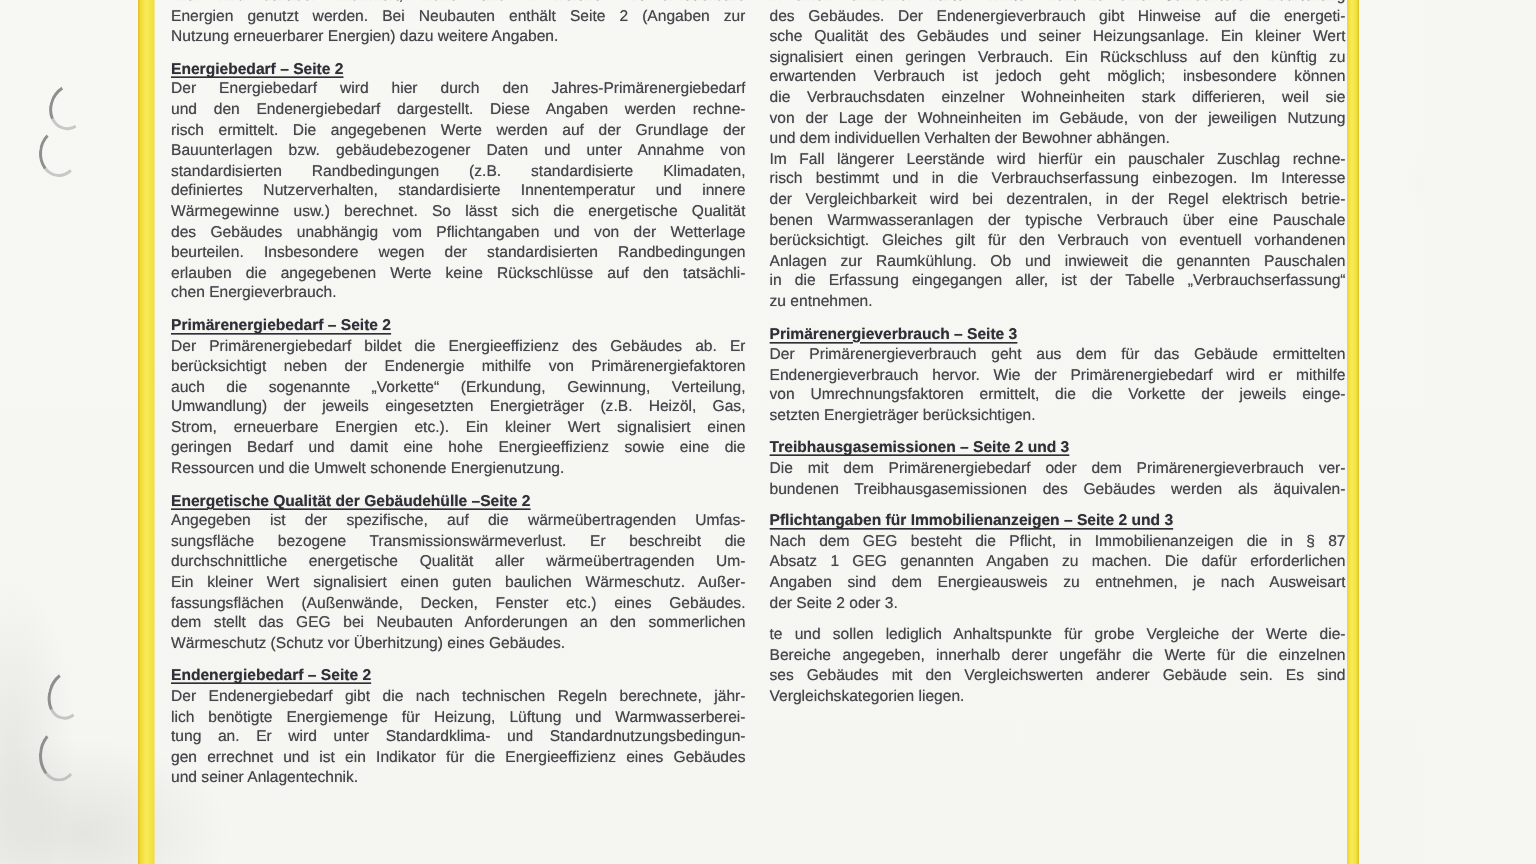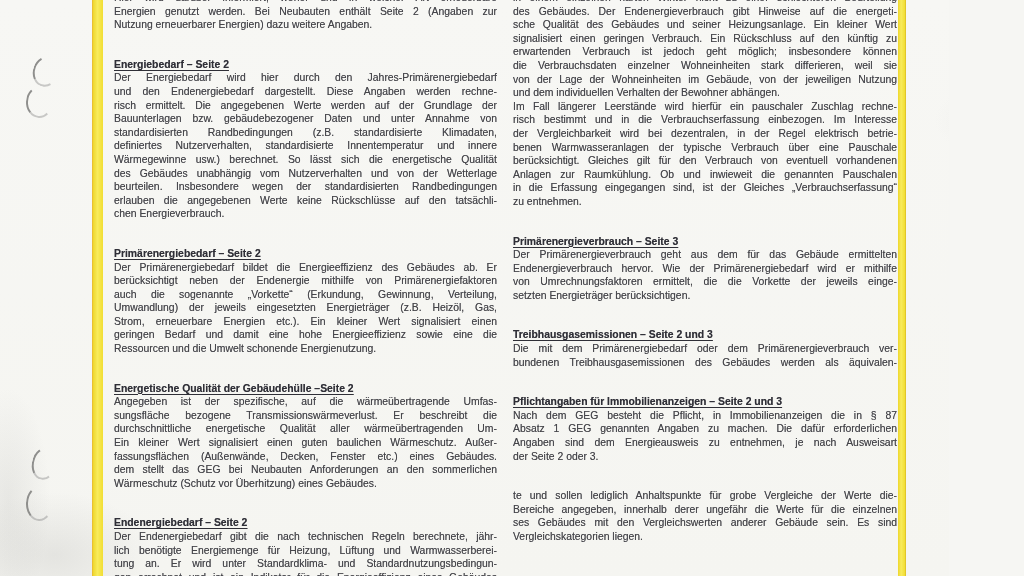--- a/index.html
+++ b/index.html
@@ -48,21 +48,21 @@
   }
   .col.left  { left: 114px; width: 383px; }
   .col.right { left: 513px; width: 384px; }
   .para { margin: 0; }
   .tl {
     height: 13.6px; overflow: hidden;
     text-align: justify;
     text-align-last: justify;
   }
   .tl.tl-end { text-align-last: left; }
-  .sec { margin-top: 26px; }
+  .sec { margin-top: 8px; }
   .sec-h {
     height: 13.6px; overflow: hidden;
     font-weight: bold;
     color: #2f2f37;
   }
   .sec-h span {
     text-decoration: underline;
     text-decoration-thickness: 1px;
     text-underline-offset: 1.5px;
   }
@@ -89,42 +89,42 @@
       <section class="sec">
         <div class="sec-h"><span>Energiebedarf – Seite 2</span></div>
         <div class="para">
           <div class="tl">Der Energiebedarf wird hier durch den Jahres-Primärenergiebedarf</div>
           <div class="tl">und den Endenergiebedarf dargestellt. Diese Angaben werden rechne-</div>
           <div class="tl">risch ermittelt. Die angegebenen Werte werden auf der Grundlage der</div>
           <div class="tl">Bauunterlagen bzw. gebäudebezogener Daten und unter Annahme von</div>
           <div class="tl">standardisierten Randbedingungen (z.B. standardisierte Klimadaten,</div>
           <div class="tl">definiertes Nutzerverhalten, standardisierte Innentemperatur und innere</div>
           <div class="tl">Wärmegewinne usw.) berechnet. So lässt sich die energetische Qualität</div>
-          <div class="tl">des Gebäudes unabhängig vom Nutzerverhalten und von der Wetterlage</div>
+          <div class="tl">des Gebäudes unabhängig vom Pflichtangaben und von der Wetterlage</div>
           <div class="tl">beurteilen. Insbesondere wegen der standardisierten Randbedingungen</div>
           <div class="tl">erlauben die angegebenen Werte keine Rückschlüsse auf den tatsächli-</div>
           <div class="tl tl-end">chen Energieverbrauch.</div>
         </div>
       </section>
       <section class="sec">
         <div class="sec-h"><span>Primärenergiebedarf – Seite 2</span></div>
         <div class="para">
           <div class="tl">Der Primärenergiebedarf bildet die Energieeffizienz des Gebäudes ab. Er</div>
           <div class="tl">berücksichtigt neben der Endenergie mithilfe von Primärenergiefaktoren</div>
           <div class="tl">auch die sogenannte „Vorkette“ (Erkundung, Gewinnung, Verteilung,</div>
           <div class="tl">Umwandlung) der jeweils eingesetzten Energieträger (z.B. Heizöl, Gas,</div>
           <div class="tl">Strom, erneuerbare Energien etc.). Ein kleiner Wert signalisiert einen</div>
           <div class="tl">geringen Bedarf und damit eine hohe Energieeffizienz sowie eine die</div>
           <div class="tl tl-end">Ressourcen und die Umwelt schonende Energienutzung.</div>
         </div>
       </section>
       <section class="sec">
         <div class="sec-h"><span>Energetische Qualität der Gebäudehülle –Seite 2</span></div>
         <div class="para">
-          <div class="tl">Angegeben ist der spezifische, auf die wärmeübertragende Umfas-</div>
+          <div class="tl">Angegeben ist der spezifische, auf die wärmeübertragenden Umfas-</div>
           <div class="tl">sungsfläche bezogene Transmissionswärmeverlust. Er beschreibt die</div>
           <div class="tl">durchschnittliche energetische Qualität aller wärmeübertragenden Um-</div>
           <div class="tl">Ein kleiner Wert signalisiert einen guten baulichen Wärmeschutz. Außer-</div>
           <div class="tl">fassungsflächen (Außenwände, Decken, Fenster etc.) eines Gebäudes.</div>
           <div class="tl">dem stellt das GEG bei Neubauten Anforderungen an den sommerlichen</div>
           <div class="tl tl-end">Wärmeschutz (Schutz vor Überhitzung) eines Gebäudes.</div>
         </div>
       </section>
       <section class="sec">
         <div class="sec-h"><span>Endenergiebedarf – Seite 2</span></div>
@@ -148,21 +148,21 @@
         <div class="tl">von der Lage der Wohneinheiten im Gebäude, von der jeweiligen Nutzung</div>
         <div class="tl tl-end">und dem individuellen Verhalten der Bewohner abhängen.</div>
       </div>
       <div class="para">
         <div class="tl">Im Fall längerer Leerstände wird hierfür ein pauschaler Zuschlag rechne-</div>
         <div class="tl">risch bestimmt und in die Verbrauchserfassung einbezogen. Im Interesse</div>
         <div class="tl">der Vergleichbarkeit wird bei dezentralen, in der Regel elektrisch betrie-</div>
         <div class="tl">benen Warmwasseranlagen der typische Verbrauch über eine Pauschale</div>
         <div class="tl">berücksichtigt. Gleiches gilt für den Verbrauch von eventuell vorhandenen</div>
         <div class="tl">Anlagen zur Raumkühlung. Ob und inwieweit die genannten Pauschalen</div>
-        <div class="tl">in die Erfassung eingegangen sind, ist der Gleiches „Verbrauchserfassung“</div>
+        <div class="tl">in die Erfassung eingegangen aller, ist der Tabelle „Verbrauchserfassung“</div>
         <div class="tl tl-end">zu entnehmen.</div>
       </div>
       <section class="sec">
         <div class="sec-h"><span>Primärenergieverbrauch – Seite 3</span></div>
         <div class="para">
           <div class="tl">Der Primärenergieverbrauch geht aus dem für das Gebäude ermittelten</div>
           <div class="tl">Endenergieverbrauch hervor. Wie der Primärenergiebedarf wird er mithilfe</div>
           <div class="tl">von Umrechnungsfaktoren ermittelt, die die Vorkette der jeweils einge-</div>
           <div class="tl tl-end">setzten Energieträger berücksichtigen.</div>
         </div>

